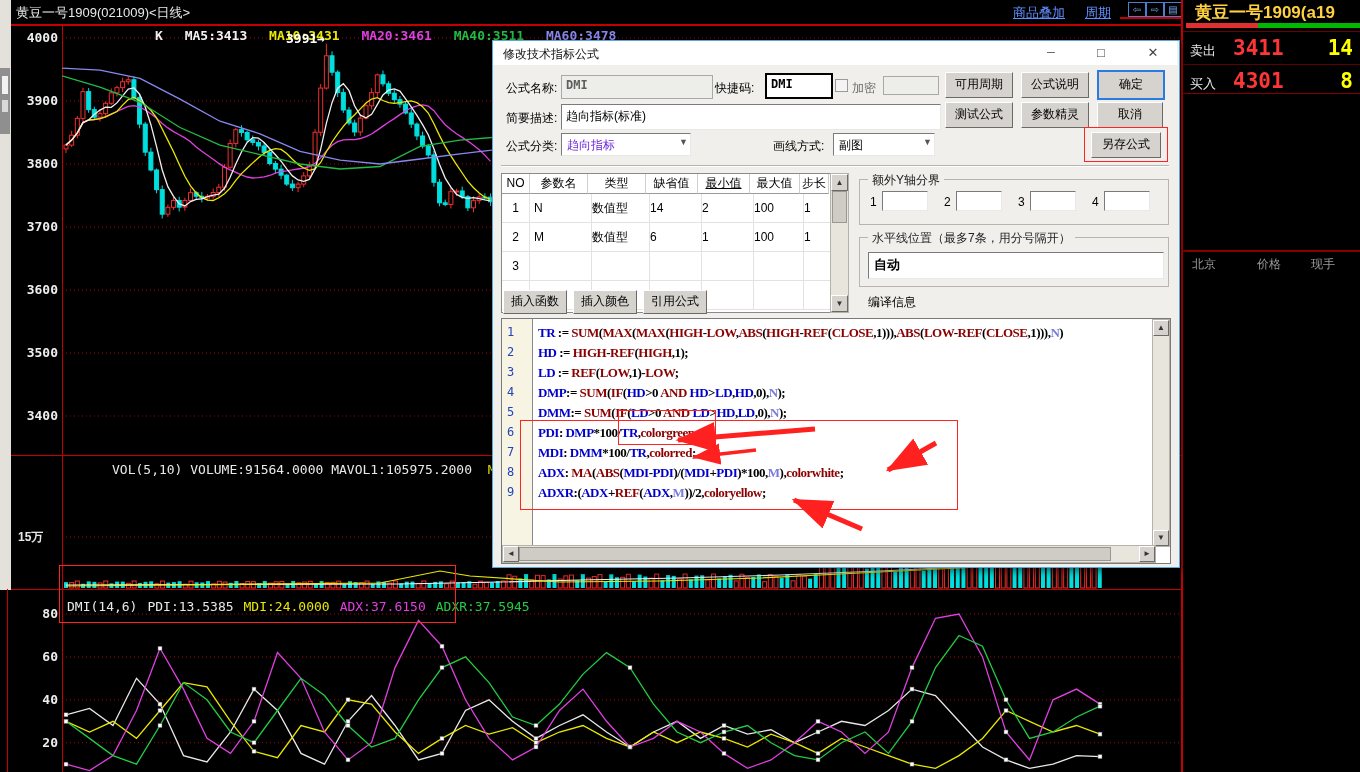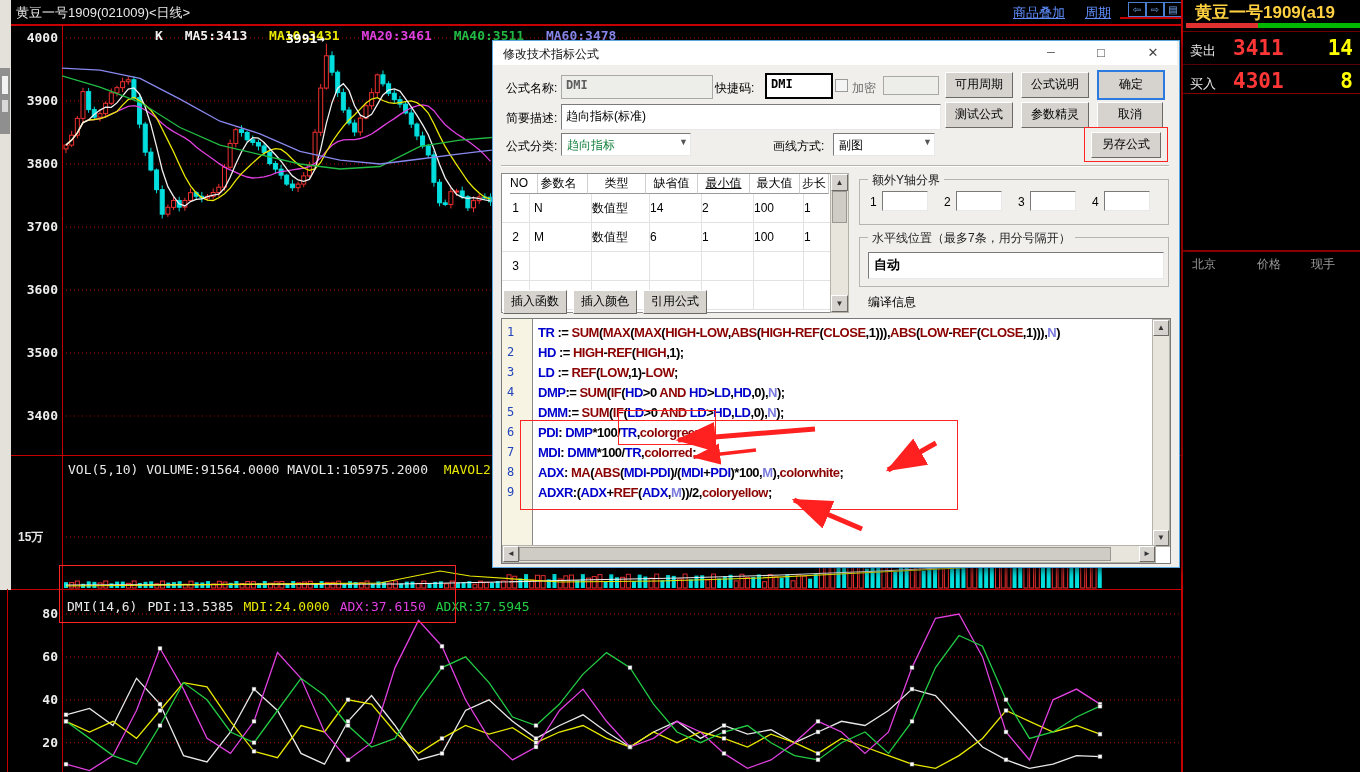--- a/index.html
+++ b/index.html
@@ -11,21 +11,21 @@
   .redline{background:#c40000;}
   .win-btn{background:#d6d3ce;border:1px solid;border-color:#ffffff #6d6a65 #6d6a65 #ffffff;
            font-size:12px;color:#000;text-align:center;line-height:22px;cursor:default;}
   .sunken{background:#fff;border:1px solid;border-color:#7a7a7a #e8e8e8 #e8e8e8 #7a7a7a;}
   .disabled-input{background:#ededea;border:1px solid #a8a8a8;color:#5f5f5f;}
   .grp{border:1px solid #b8b5ae;}
   .grp-label{position:absolute;top:-8px;left:8px;background:#f0efec;padding:0 4px;color:#222;}
   .annot{border:1px solid #ff2323;z-index:40;pointer-events:none;}
   .cell{overflow:hidden;white-space:nowrap;}
   .c0{color:#000;} .cv{color:#0000cc;} .cf{color:#8b0000;} .cp{color:#7b7bdd;}
-  .code-line{position:absolute;left:36px;white-space:pre;font-family:Liberation Sans, sans-serif;
+  .code-line{position:absolute;left:36px;white-space:pre;font-family:Liberation Serif, serif;
              font-size:13px;font-weight:bold;letter-spacing:-0.5px;}
   .lnum{position:absolute;left:5px;color:#2244bb;font-family:"DejaVu Sans Mono",monospace;font-size:12px;}
   .scroll{background:#e8e5dc;border:1px solid #b5b2aa;}
   .scroll-arrow{background:#d6d3ce;border:1px solid;border-color:#fff #6d6a65 #6d6a65 #fff;
                 font-size:8px;color:#333;text-align:center;}
 </style>
 </head>
 <body>
 
 <div id="root">
@@ -485,21 +485,21 @@
     <span style="color:#f0f0f0;margin-right:14px;">K</span>
     <span style="color:#f0f0f0;margin-right:14px;">MA5:3413</span>
     <span style="color:#e8e800;margin-right:14px;">MA10:3431</span>
     <span style="color:#e040e0;margin-right:14px;">MA20:3461</span>
     <span style="color:#22bb44;margin-right:14px;">MA40:3511</span>
     <span style="color:#8888ee;">MA60:3478</span>
   </div>
   <span class="abs mono b" style="left:286px;top:31px;color:#fff;font-size:13px;">3991→</span>
 
   <div class="abs mono" style="left:68px;top:462px;font-size:13px;">
-    <span style="color:#e8e8e8;">VOL(5,10) VOLUME:91564.0000 MAVOL1:105975.2000</span>
+    <span style="color:#e8e8e8;margin-left:44px;">VOL(5,10) VOLUME:91564.0000 MAVOL1:105975.2000</span>
     <span style="color:#e8e800;margin-left:8px;">MAVOL2:109748.20</span>
   </div>
   <span class="abs b" style="left:18px;top:529px;color:#e8e8e8;font-size:12px;">15万</span>
 
   <div id="dmiLegend" class="abs mono" style="left:67px;top:599px;font-size:13px;"><span style="color: rgb(232, 232, 232); margin-right: 10px;">DMI(14,6)</span><span style="color: rgb(232, 232, 232); margin-right: 10px;">PDI:13.5385</span><span style="color: rgb(232, 232, 0); margin-right: 10px;">MDI:24.0000</span><span style="color: rgb(224, 64, 224); margin-right: 10px;">ADX:37.6150</span><span style="color: rgb(34, 204, 68); margin-right: 10px;">ADXR:37.5945</span></div>
 
   <div class="abs" style="left:1183px;top:0;width:177px;height:772px;background:#000;">
     <div class="abs b" style="left:12px;top:1px;color:#ffd040;font-size:17px;white-space:nowrap;">黄豆一号1909(a19</div>
     <div class="abs" style="left:3px;top:23px;width:72px;height:5px;background:#e03030;"></div>
     <div class="abs" style="left:75px;top:23px;width:102px;height:5px;background:#00b800;"></div>
@@ -546,34 +546,34 @@
     <div class="abs win-btn" style="left:604px;top:29px;width:64px;height:26px;border:2px solid #2a7ae0;line-height:24px;">确定</div>
 
     <span class="abs" style="left:13px;top:69px;color:#000;">简要描述:</span>
     <div class="abs sunken cell" style="left:68px;top:63px;width:370px;height:18px;padding:3px 4px;font-size:12px;color:#000;">趋向指标(标准)</div>
     <div class="abs win-btn" style="left:452px;top:61px;width:66px;height:24px;">测试公式</div>
     <div class="abs win-btn" style="left:528px;top:61px;width:66px;height:24px;">参数精灵</div>
     <div class="abs win-btn" style="left:604px;top:61px;width:64px;height:24px;">取消</div>
 
     <span class="abs" style="left:13px;top:97px;color:#000;">公式分类:</span>
     <div class="abs sunken" style="left:68px;top:92px;width:128px;height:21px;">
-      <span style="position:absolute;left:5px;top:3px;color:#15803d;">趋向指标</span>
+      <span style="position:absolute;left:5px;top:3px;color:#6d28d9;">趋向指标</span>
       <span style="position:absolute;right:2px;top:3px;font-size:9px;color:#555;">▼</span>
     </div>
     <span class="abs" style="left:280px;top:97px;color:#000;">画线方式:</span>
     <div class="abs sunken" style="left:340px;top:92px;width:100px;height:21px;">
       <span style="position:absolute;left:5px;top:3px;color:#000;">副图</span>
       <span style="position:absolute;right:2px;top:3px;font-size:9px;color:#555;">▼</span>
     </div>
     <div class="abs win-btn" style="left:598px;top:91px;width:68px;height:24px;">另存公式</div>
 
     <div class="abs" style="left:8px;top:124px;width:668px;height:1px;background:#b8b5ae;border-bottom:1px solid #fff;"></div>
 
     <div class="abs" id="paramTable" style="left:8px;top:132px;width:329px;height:138px;background:#fff;border:1px solid #8a8a8a;">
-        <div class="abs" style="left: 8px; top: 0px; width: 27px; height: 19px; border-right: 1px solid rgb(207, 207, 207); border-bottom: 1px solid rgb(154, 154, 154); text-align: left; line-height: 19px; color: rgb(0, 0, 0); font-size: 12px;">NO</div>
+        <div class="abs" style="left: 0px; top: 0px; width: 27px; height: 19px; border-right: 1px solid rgb(207, 207, 207); border-bottom: 1px solid rgb(154, 154, 154); text-align: center; line-height: 19px; color: rgb(0, 0, 0); font-size: 12px;">NO</div>
         <div class="abs" style="left: 28px; top: 0px; width: 57px; height: 19px; border-right: 1px solid rgb(207, 207, 207); border-bottom: 1px solid rgb(154, 154, 154); text-align: center; line-height: 19px; color: rgb(0, 0, 0); font-size: 12px;">参数名</div>
         <div class="abs" style="left: 86px; top: 0px; width: 57px; height: 19px; border-right: 1px solid rgb(207, 207, 207); border-bottom: 1px solid rgb(154, 154, 154); text-align: center; line-height: 19px; color: rgb(0, 0, 0); font-size: 12px;">类型</div>
         <div class="abs" style="left: 144px; top: 0px; width: 51px; height: 19px; border-right: 1px solid rgb(207, 207, 207); border-bottom: 1px solid rgb(154, 154, 154); text-align: center; line-height: 19px; color: rgb(0, 0, 0); font-size: 12px;">缺省值</div>
         <div class="abs" style="left: 196px; top: 0px; width: 51px; height: 19px; border-right: 1px solid rgb(207, 207, 207); border-bottom: 1px solid rgb(154, 154, 154); text-align: center; line-height: 19px; color: rgb(0, 0, 0); font-size: 12px; text-decoration: underline;">最小值</div>
         <div class="abs" style="left: 248px; top: 0px; width: 49px; height: 19px; border-right: 1px solid rgb(207, 207, 207); border-bottom: 1px solid rgb(154, 154, 154); text-align: center; line-height: 19px; color: rgb(0, 0, 0); font-size: 12px;">最大值</div>
         <div class="abs" style="left: 298px; top: 0px; width: 28px; height: 19px; border-right: 1px solid rgb(207, 207, 207); border-bottom: 1px solid rgb(154, 154, 154); text-align: center; line-height: 19px; color: rgb(0, 0, 0); font-size: 12px;">步长</div>
         <div class="abs" style="left: 0px; top: 20px; width: 27px; height: 28px; border-right: 1px solid rgb(226, 226, 226); border-bottom: 1px solid rgb(226, 226, 226); line-height: 28px; color: rgb(0, 0, 0); font-size: 12px; text-align: center;">1</div>
         <div class="abs" style="left: 28px; top: 20px; width: 57px; height: 28px; border-right: 1px solid rgb(226, 226, 226); border-bottom: 1px solid rgb(226, 226, 226); line-height: 28px; color: rgb(0, 0, 0); font-size: 12px; padding-left: 4px;">N</div>
         <div class="abs" style="left: 86px; top: 20px; width: 57px; height: 28px; border-right: 1px solid rgb(226, 226, 226); border-bottom: 1px solid rgb(226, 226, 226); line-height: 28px; color: rgb(0, 0, 0); font-size: 12px; padding-left: 4px;">数值型</div>
         <div class="abs" style="left: 144px; top: 20px; width: 51px; height: 28px; border-right: 1px solid rgb(226, 226, 226); border-bottom: 1px solid rgb(226, 226, 226); line-height: 28px; color: rgb(0, 0, 0); font-size: 12px; padding-left: 4px;">14</div>

